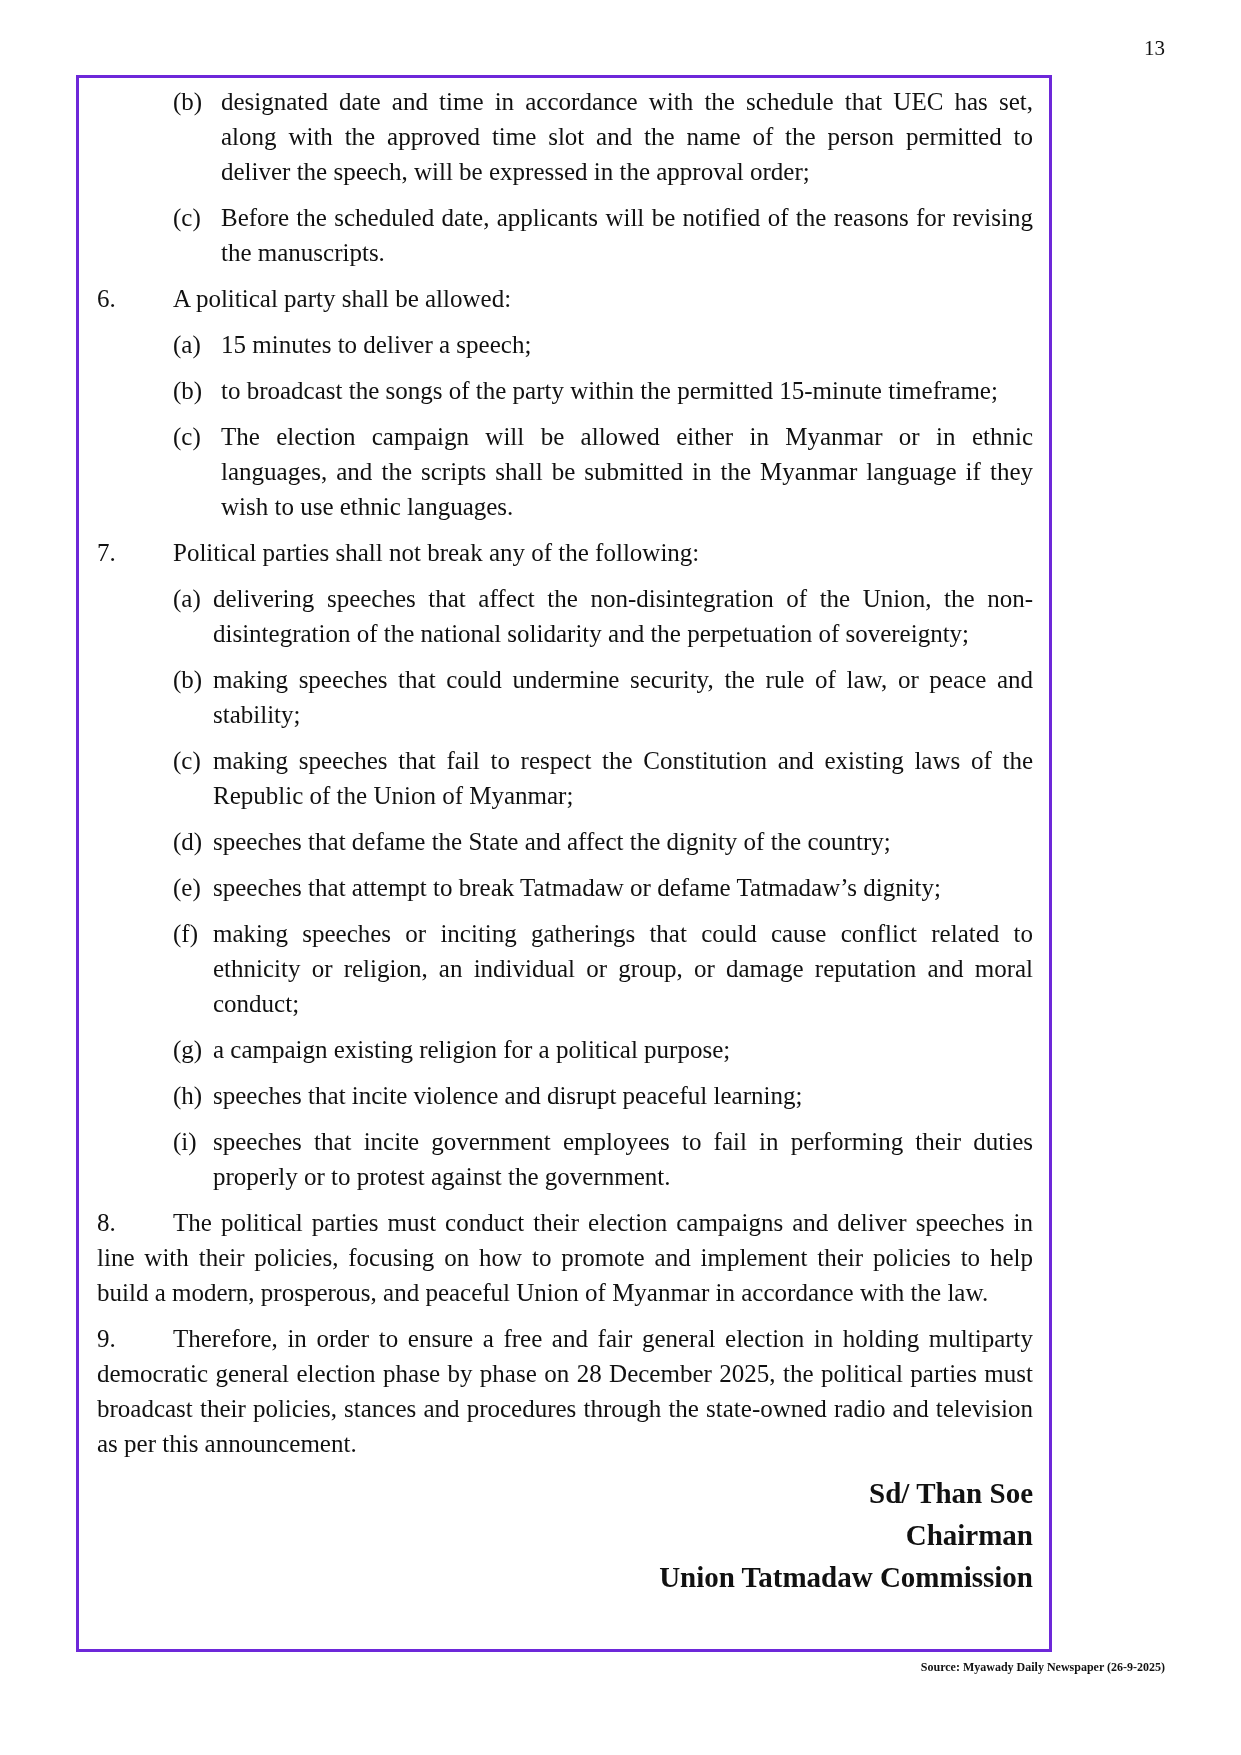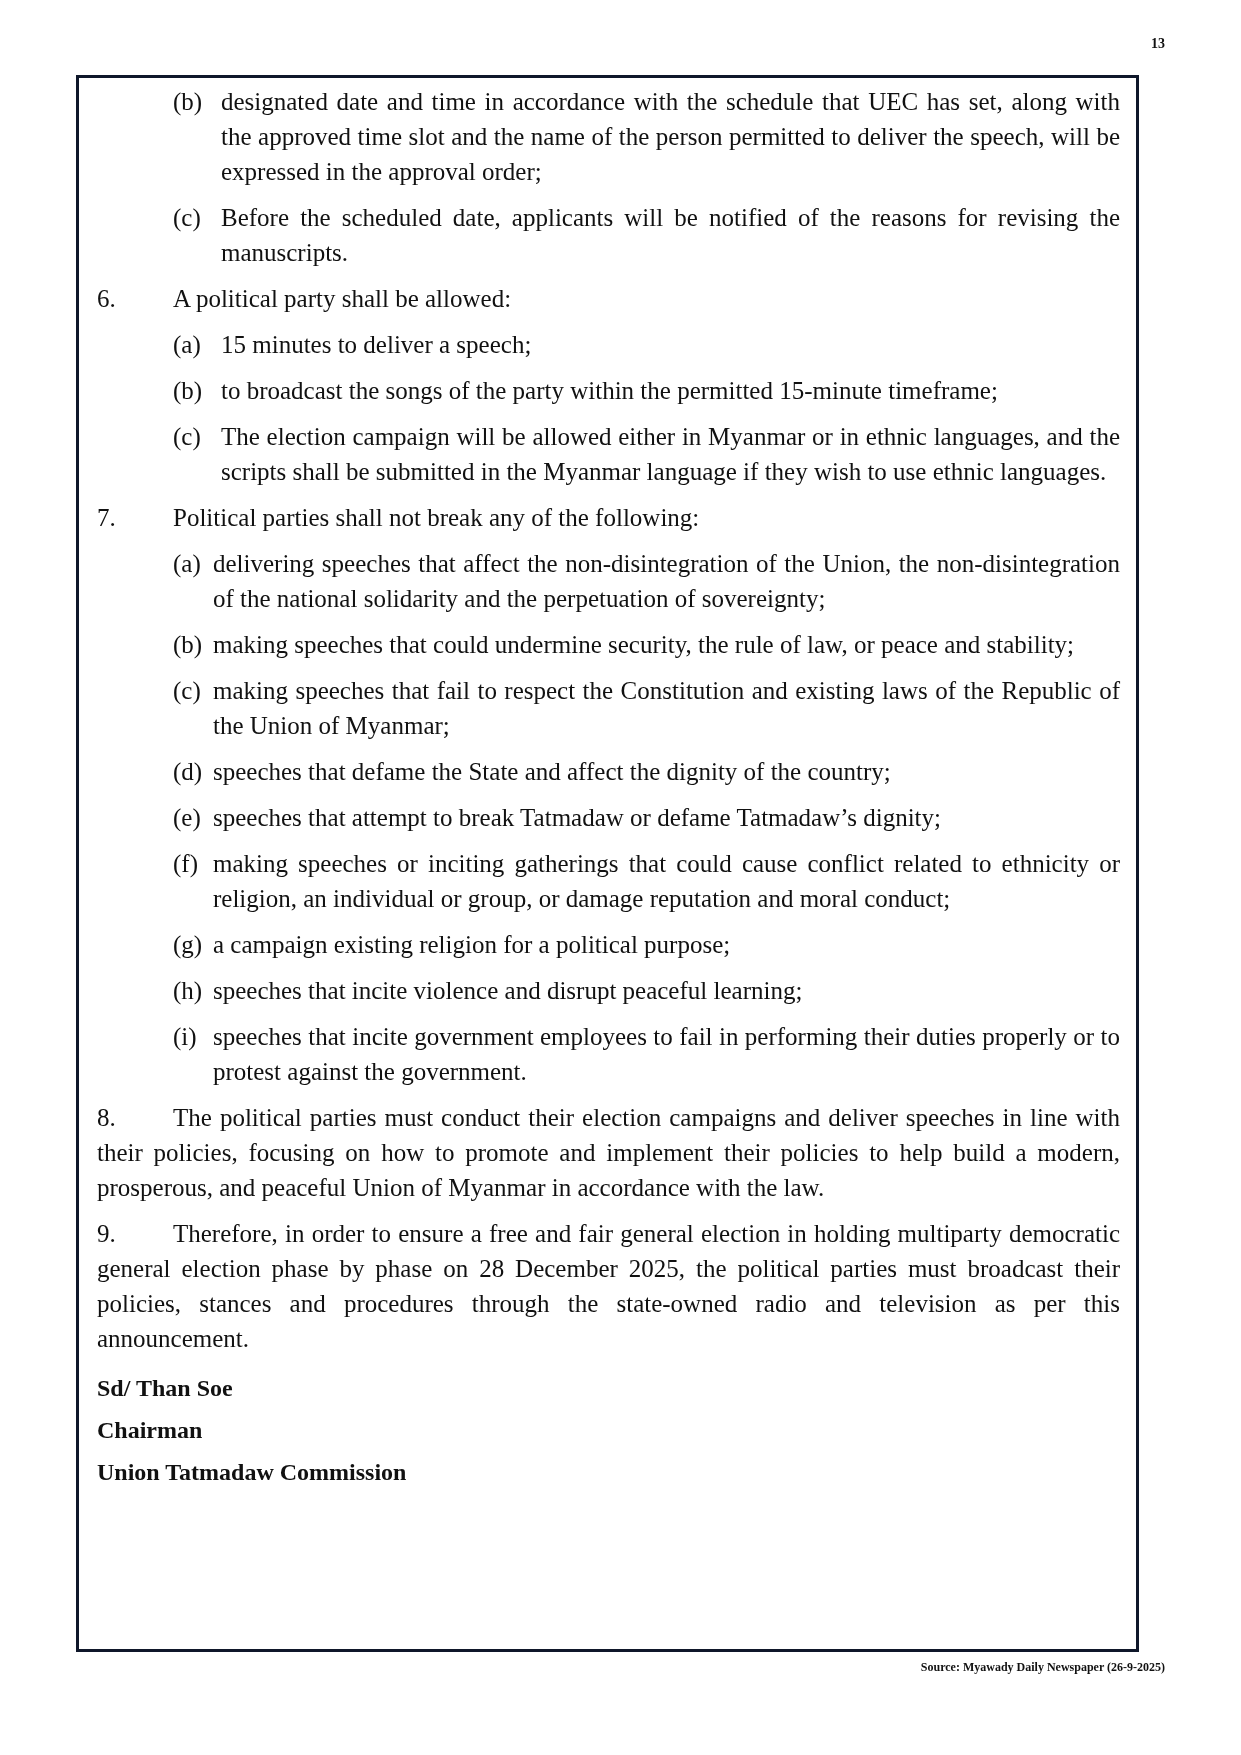--- a/index.html
+++ b/index.html
@@ -3,26 +3,26 @@
 <meta charset="utf-8">
 <style>
   html, body { margin: 0; padding: 0; background: #ffffff; }
   body {
     width: 1241px; height: 1755px; position: relative; overflow: hidden;
     font-family: "Liberation Serif", "DejaVu Serif", serif;
     color: #111111;
   }
   .page-number {
     position: absolute; top: 36px; right: 76px;
-    font-weight: bold; font-size: 14px;
+    font-weight: normal; font-size: 21px;
   }
   .frame {
     position: absolute; left: 76px; top: 75px;
-    width: 1063px; height: 1577px;
-    border: 3px solid #0f172a;
+    width: 976px; height: 1577px;
+    border: 3px solid #6d28d9;
     box-sizing: border-box;
   }
   .content {
     position: absolute; left: 18px; right: 16px; top: 6px;
     font-size: 25px; line-height: 35px;
   }
   .sub {
     position: relative; padding-left: 124px; text-indent: -48px;
     margin: 0 0 11px 0; text-align: justify;
     margin-left: 0;
@@ -32,21 +32,21 @@
   .sub.tight .lbl { width: 40px; }
   .num {
     margin: 0 0 11px 0; position: relative; padding-left: 76px; text-indent: -76px;
   }
   .num .n { display: inline-block; width: 76px; text-indent: 0; }
   .para {
     margin: 0 0 11px 0; text-align: justify; text-indent: 0;
   }
   .para .n { display: inline-block; width: 76px; }
   .sign {
-    text-align: left; font-weight: bold; font-size: 24px;
+    text-align: right; font-weight: bold; font-size: 29px;
     margin: 0; line-height: 42px;
   }
   .sign-block { margin-top: 10px; }
   .source {
     position: absolute; top: 1660px; right: 76px;
     font-weight: bold; font-size: 12px;
   }
 </style>
 </head>
 <body>

